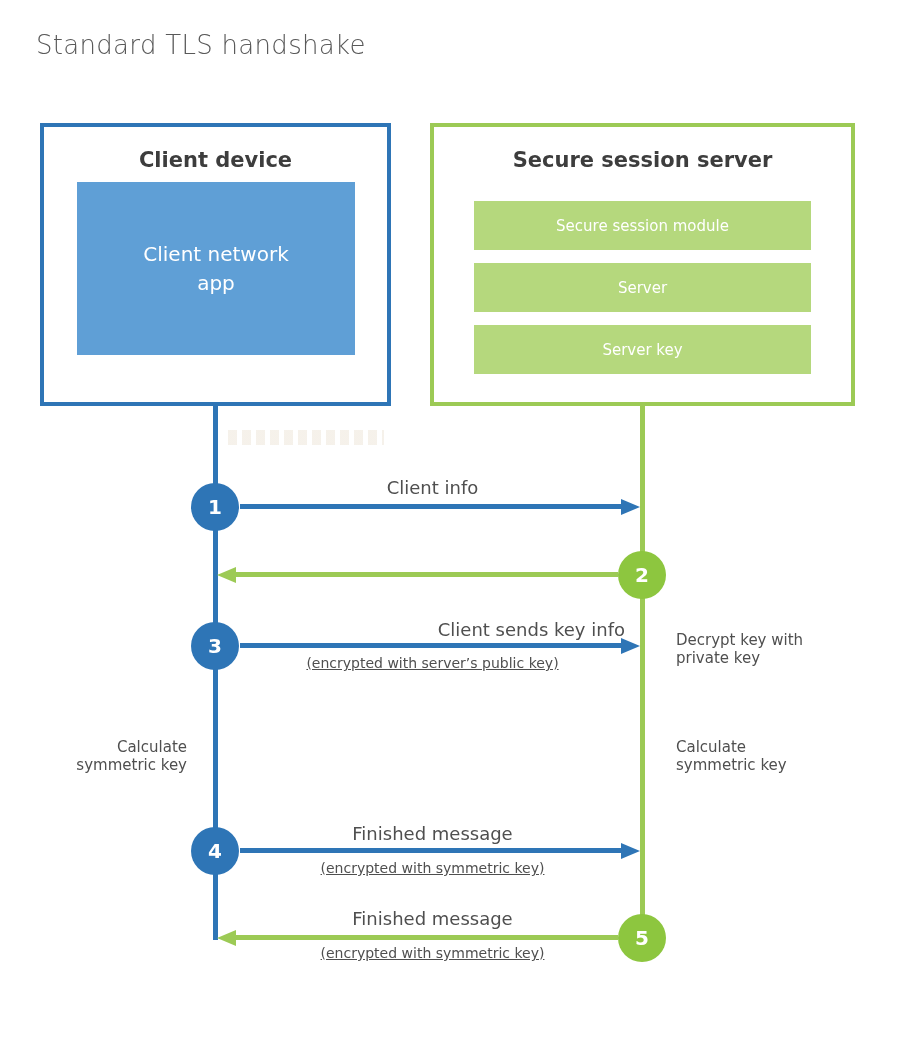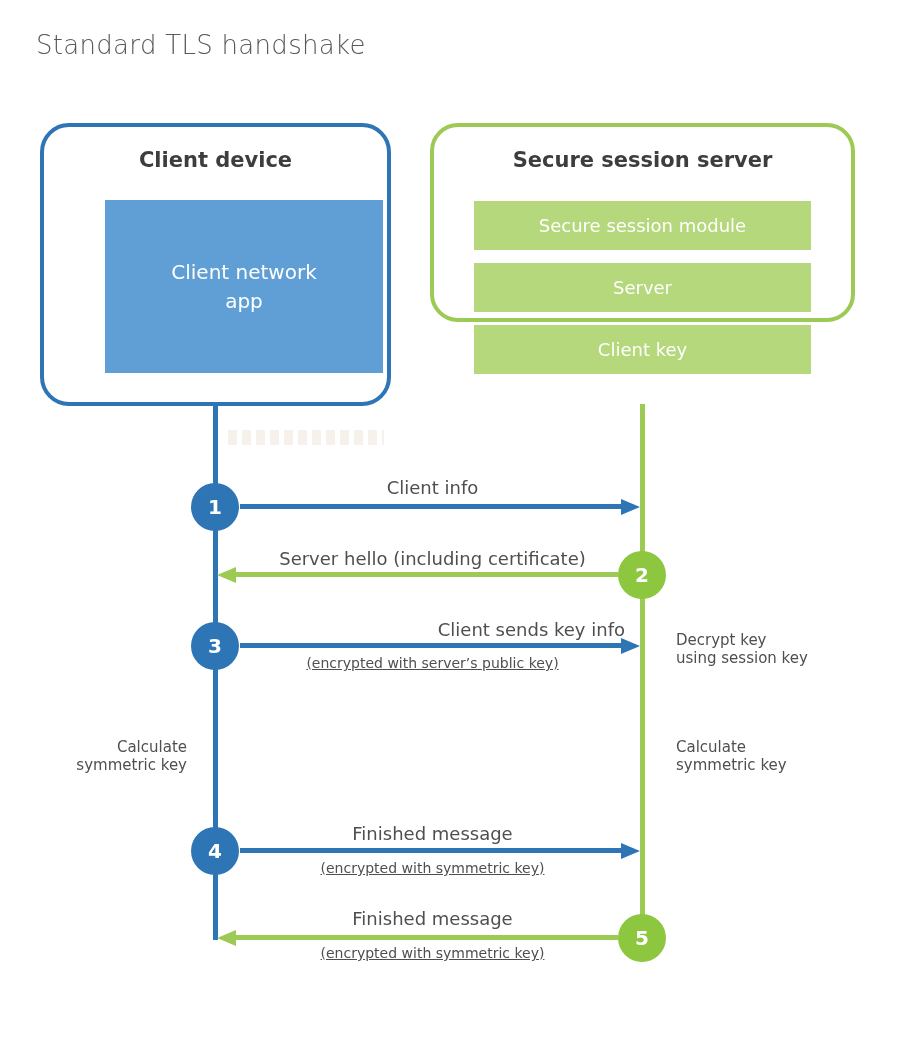--- a/index.html
+++ b/index.html
@@ -15,37 +15,37 @@
 
   
   #page-title {
     left: 36px; top: 30px;
     font-size: 26px; font-weight: 300; color: #595959;
     letter-spacing: 0.3px;
   }
 
   
   .entity-box { border: 4px solid; background: #ffffff; box-sizing: border-box; }
-  #client-box  { left: 40px;  top: 123px; width: 351px; height: 283px; border-color: #2e75b6; border-radius: 29px; }
-  #server-box  { left: 430px; top: 123px; width: 425px; height: 199px; border-color: #9cca55; border-radius: 28px; }
+  #client-box  { left: 40px;  top: 123px; width: 351px; height: 283px; border-color: #2e75b6; }
+  #server-box  { left: 430px; top: 123px; width: 425px; height: 283px; border-color: #9cca55; }
   .entity-title {
     position: absolute; left: 0; top: 21px; width: 100%;
     text-align: center; font-size: 21px; font-weight: bold; color: #3d3d3d;
   }
   #client-app-rect {
-    position: absolute; left: 33px; top: 73px; width: 278px; height: 173px;
-    background: #5f9fd6; display: flex; align-items: center; justify-content: center; margin-left: 28px;
+    position: absolute; left: 33px; top: 55px; width: 278px; height: 173px;
+    background: #5f9fd6; display: flex; align-items: center; justify-content: center;
   }
   #client-app-rect span {
     display: block; width: 180px; text-align: center;
     color: #ffffff; font-size: 20px; line-height: 29px;
   }
   .server-bar {
     position: absolute; left: 40px; width: 337px; height: 49px;
-    background: #b5d87d; color: #ffffff; font-size: 18px;
+    background: #b5d87d; color: #ffffff; font-size: 15px;
     display: flex; align-items: center; justify-content: center;
   }
   #server-bar-0 { top: 74px; }
   #server-bar-1 { top: 136px; }
   #server-bar-2 { top: 198px; }
 
   
   .lifeline { width: 5px; top: 404px; }
   #client-lifeline { left: 213px; height: 536px; background: #2e75b6; }
   #server-lifeline { left: 640px; height: 534px; background: #9cca55; }
@@ -131,45 +131,44 @@
     <div class="entity-title">Client device</div>
     <div id="client-app-rect">
       <span>Client network app</span>
     </div>
   </div>
 
   <div class="abs entity-box" id="server-box">
     <div class="entity-title">Secure session server</div>
     <div class="server-bar" id="server-bar-0">Secure session module</div>
     <div class="server-bar" id="server-bar-1">Server</div>
-    <div class="server-bar" id="server-bar-2">Client key</div>
+    <div class="server-bar" id="server-bar-2">Server key</div>
   </div>
 
   <div class="abs lifeline" id="client-lifeline"></div>
   <div class="abs lifeline" id="server-lifeline"></div>
 
   <div class="abs" id="faint-artifact"></div>
 
   <div class="abs msg-label" id="label-1">Client info</div>
   <div class="abs arrow-line arrow-blue" id="arrow-1-line"></div>
   <div class="abs head-right" id="arrow-1-head"></div>
   <div class="abs step-circle step-blue" id="circle-1">1</div>
 
-  <div class="abs msg-label" id="label-2">Server hello (including certificate)</div>
   <div class="abs arrow-line arrow-green" id="arrow-2-line"></div>
   <div class="abs head-left" id="arrow-2-head"></div>
   <div class="abs step-circle step-green" id="circle-2">2</div>
 
   <div class="abs msg-label" id="label-3">Client sends key info</div>
   <div class="abs msg-sub" id="sub-3">(encrypted with server’s public key)</div>
   <div class="abs arrow-line arrow-blue" id="arrow-3-line"></div>
   <div class="abs head-right" id="arrow-3-head"></div>
   <div class="abs step-circle step-blue" id="circle-3">3</div>
 
-  <div class="abs side-note" id="note-decrypt">Decrypt key using session key</div>
+  <div class="abs side-note" id="note-decrypt">Decrypt key with private key</div>
   <div class="abs side-note" id="note-calc-left">Calculate symmetric key</div>
   <div class="abs side-note" id="note-calc-right">Calculate symmetric key</div>
 
   <div class="abs msg-label" id="label-4">Finished message</div>
   <div class="abs msg-sub" id="sub-4">(encrypted with symmetric key)</div>
   <div class="abs arrow-line arrow-blue" id="arrow-4-line"></div>
   <div class="abs head-right" id="arrow-4-head"></div>
   <div class="abs step-circle step-blue" id="circle-4">4</div>
 
   <div class="abs msg-label" id="label-5">Finished message</div>

